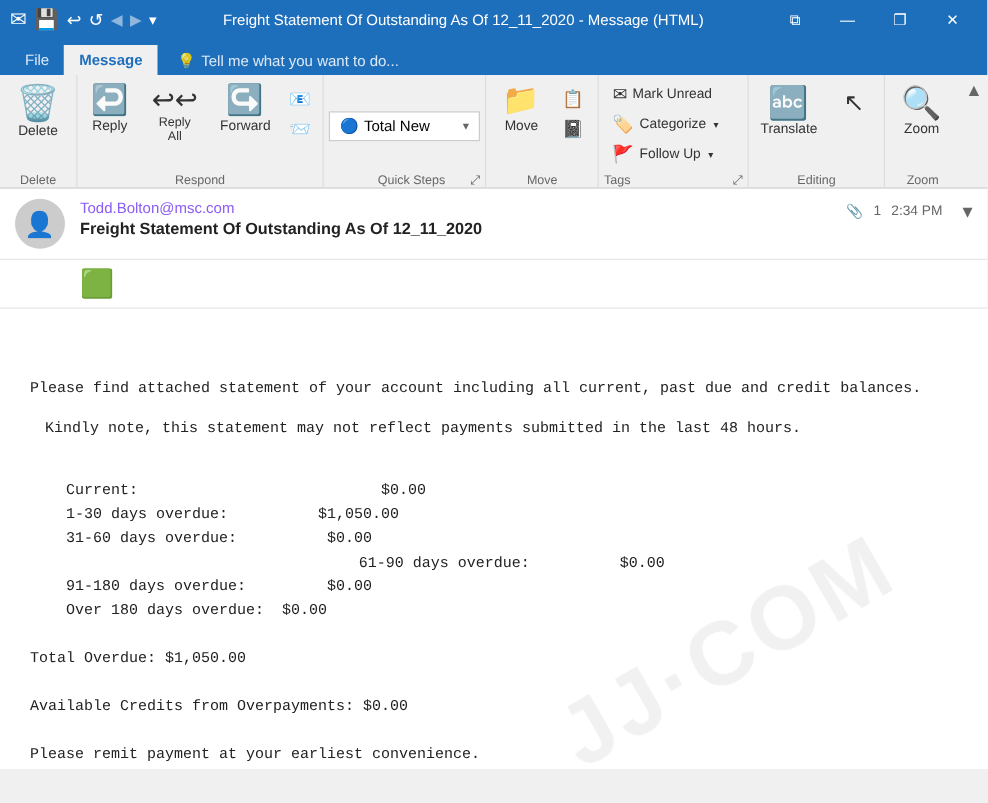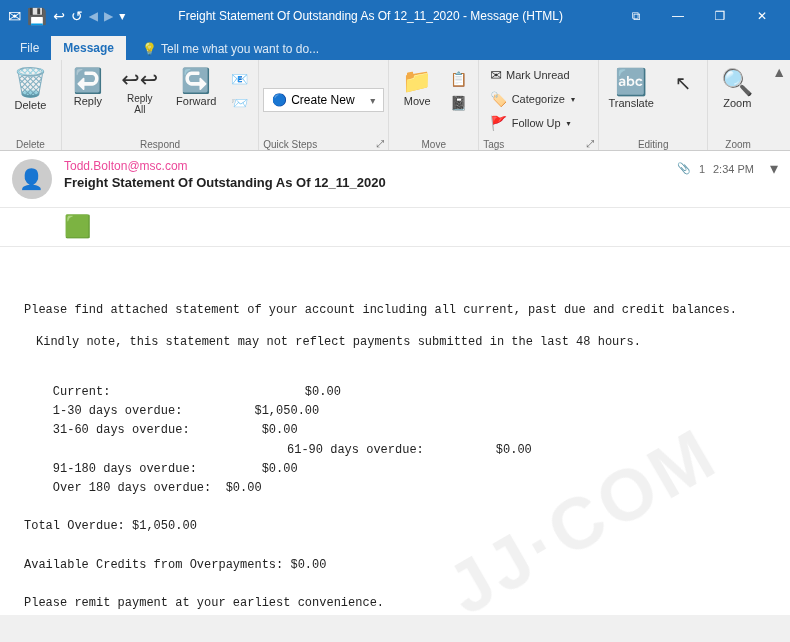--- a/index.html
+++ b/index.html
@@ -225,26 +225,26 @@
       </div>
     </div>
     <div class="ribbon-section-label">Respond</div>
   </div>
 
   <div class="ribbon-section" style="min-width:130px;">
     <div class="ribbon-section-top" style="align-items:center;">
       <div style="display:flex;flex-direction:column;gap:4px;width:100%;">
         <div class="quick-steps-box">
           <span>🔵</span>
-          <span>Create New</span>
+          <span>Total New</span>
           <span class="quick-steps-arrow">▾</span>
         </div>
       </div>
     </div>
-    <div class="ribbon-section-label" style="display:flex;align-items:center;justify-content:space-between;">
+    <div class="ribbon-section-label" style="display:flex;align-items:center;justify-content:space-between;margin-left:39px;">
       <span>Quick Steps</span>
       <span style="cursor:pointer;">⤢</span>
     </div>
   </div>
 
   <div class="ribbon-section" style="min-width:90px;">
     <div class="ribbon-section-top" style="gap:4px;">
       <div class="ribbon-btn-large">
         <span class="icon">📁</span>
         <span>Move</span>
@@ -312,21 +312,21 @@
   <div style="margin-left:auto;padding:4px;display:flex;align-items:flex-start;">
     <span style="cursor:pointer;font-size:14px;color:#666;">▲</span>
   </div>
 </div>
 
 <div class="email-meta">
   <div class="avatar">
     <span>👤</span>
   </div>
   <div class="email-info">
-    <div style="color:#ec4899;font-size:12px;cursor:pointer;">Todd.Bolton@msc.com</div>
+    <div style="color:#8b5cf6;font-size:12px;cursor:pointer;">Todd.Bolton@msc.com</div>
     <div style="font-size:13px;font-weight:700;color:#222;margin-top:2px;">Freight Statement Of Outstanding As Of 12_11_2020</div>
   </div>
   <div class="email-time-area">
     <span>📎</span>
     <span>1</span>
     <span>2:34 PM</span>
     <span class="expand-btn">▾</span>
   </div>
 </div>
 

